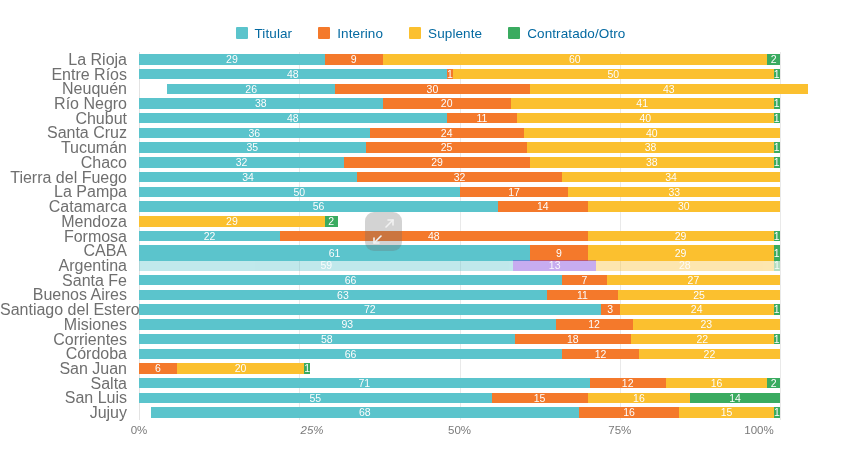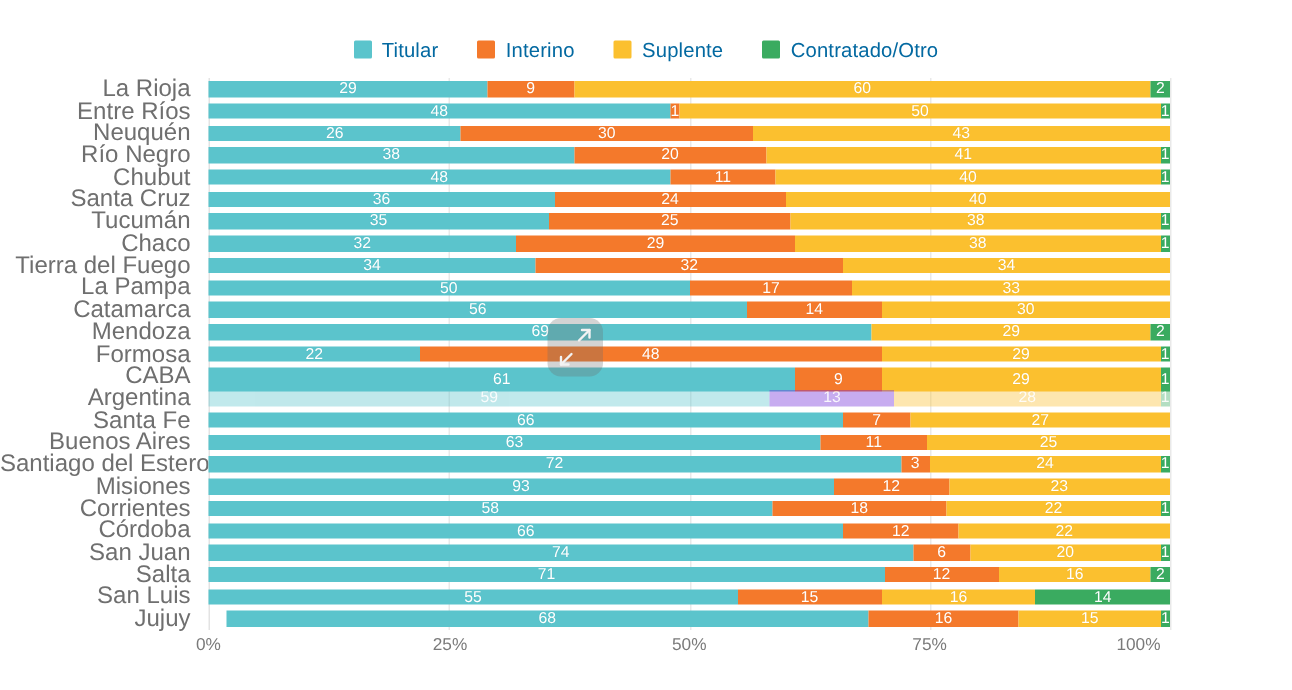--- a/index.html
+++ b/index.html
@@ -227,21 +227,21 @@
           <div class="seg" style="width: 6.41px; background: rgb(244, 121, 43);">
             <span class="seg-val">1</span>
           </div>
           <div class="seg" style="width: 320.5px; background: rgb(251, 192, 47);">
             <span class="seg-val">50</span>
           </div>
           <div class="seg" style="width: 6.41px; background: rgb(58, 171, 96);">
             <span class="seg-val">1</span>
           </div>
         </div>
-        <div class="bar-row" style="top: 31.55px; height: 10.5px;">
+        <div class="bar-row" style="top: 31.55px; height: 10.5px; padding-left: 28px;">
           <div class="seg" style="width: 168.343px; background: rgb(91, 196, 204);">
             <span class="seg-val">26</span>
           </div>
           <div class="seg" style="width: 194.242px; background: rgb(244, 121, 43);">
             <span class="seg-val">30</span>
           </div>
           <div class="seg" style="width: 278.414px; background: rgb(251, 192, 47);">
             <span class="seg-val">43</span>
           </div>
           <div class="seg" style="width: 0px; background: rgb(58, 171, 96);">
@@ -354,23 +354,20 @@
             <span class="seg-val">14</span>
           </div>
           <div class="seg" style="width: 192.3px; background: rgb(251, 192, 47);">
             <span class="seg-val">30</span>
           </div>
           <div class="seg" style="width: 0px; background: rgb(58, 171, 96);">
             <span class="seg-val">0</span>
           </div>
         </div>
         <div class="bar-row" style="top: 164.03px; height: 10.5px;">
-          <div class="seg" style="width: 442.29px; background: rgb(91, 196, 204);">
-            <span class="seg-val">69</span>
-          </div>
           <div class="seg" style="width: 0px; background: rgb(244, 121, 43);">
             <span class="seg-val">0</span>
           </div>
           <div class="seg" style="width: 185.89px; background: rgb(251, 192, 47);">
             <span class="seg-val">29</span>
           </div>
           <div class="seg" style="width: 12.82px; background: rgb(58, 171, 96);">
             <span class="seg-val">2</span>
           </div>
         </div>
@@ -494,23 +491,20 @@
             <span class="seg-val">12</span>
           </div>
           <div class="seg" style="width: 141.02px; background: rgb(251, 192, 47);">
             <span class="seg-val">22</span>
           </div>
           <div class="seg" style="width: 0px; background: rgb(58, 171, 96);">
             <span class="seg-val">0</span>
           </div>
         </div>
         <div class="bar-row" style="top: 311.23px; height: 10.5px;">
-          <div class="seg" style="width: 469.644px; background: rgb(91, 196, 204);">
-            <span class="seg-val">74</span>
-          </div>
           <div class="seg" style="width: 38.0792px; background: rgb(244, 121, 43);">
             <span class="seg-val">6</span>
           </div>
           <div class="seg" style="width: 126.931px; background: rgb(251, 192, 47);">
             <span class="seg-val">20</span>
           </div>
           <div class="seg" style="width: 6.34653px; background: rgb(58, 171, 96);">
             <span class="seg-val">1</span>
           </div>
         </div>
@@ -554,21 +548,21 @@
           </div>
           <div class="seg" style="width: 6.41px; background: rgb(58, 171, 96);">
             <span class="seg-val">1</span>
           </div>
         </div>
       </div>
   </div>
 
   <div id="xaxis">
       <div class="xtick" style="left: 0px;">0%</div>
-      <div class="xtick" style="left: 161px;">25%</div>
+      <div class="xtick" style="left: 173px; font-style: italic;">25%</div>
       <div class="xtick" style="left: 320.5px;">50%</div>
       <div class="xtick" style="left: 480.75px;">75%</div>
       <div class="xtick" style="left: 620px;">100%</div>
     </div>
 
   <div id="cursor-widget">
     <svg width="37" height="39" viewBox="0 0 37 39" aria-hidden="true">
       <g stroke="#f2f2f2" stroke-width="1.6" fill="none" stroke-linecap="round" stroke-linejoin="round">
         <line x1="21" y1="15" x2="28" y2="8"></line>
         <polyline points="23,8 28,8 28,13"></polyline>

